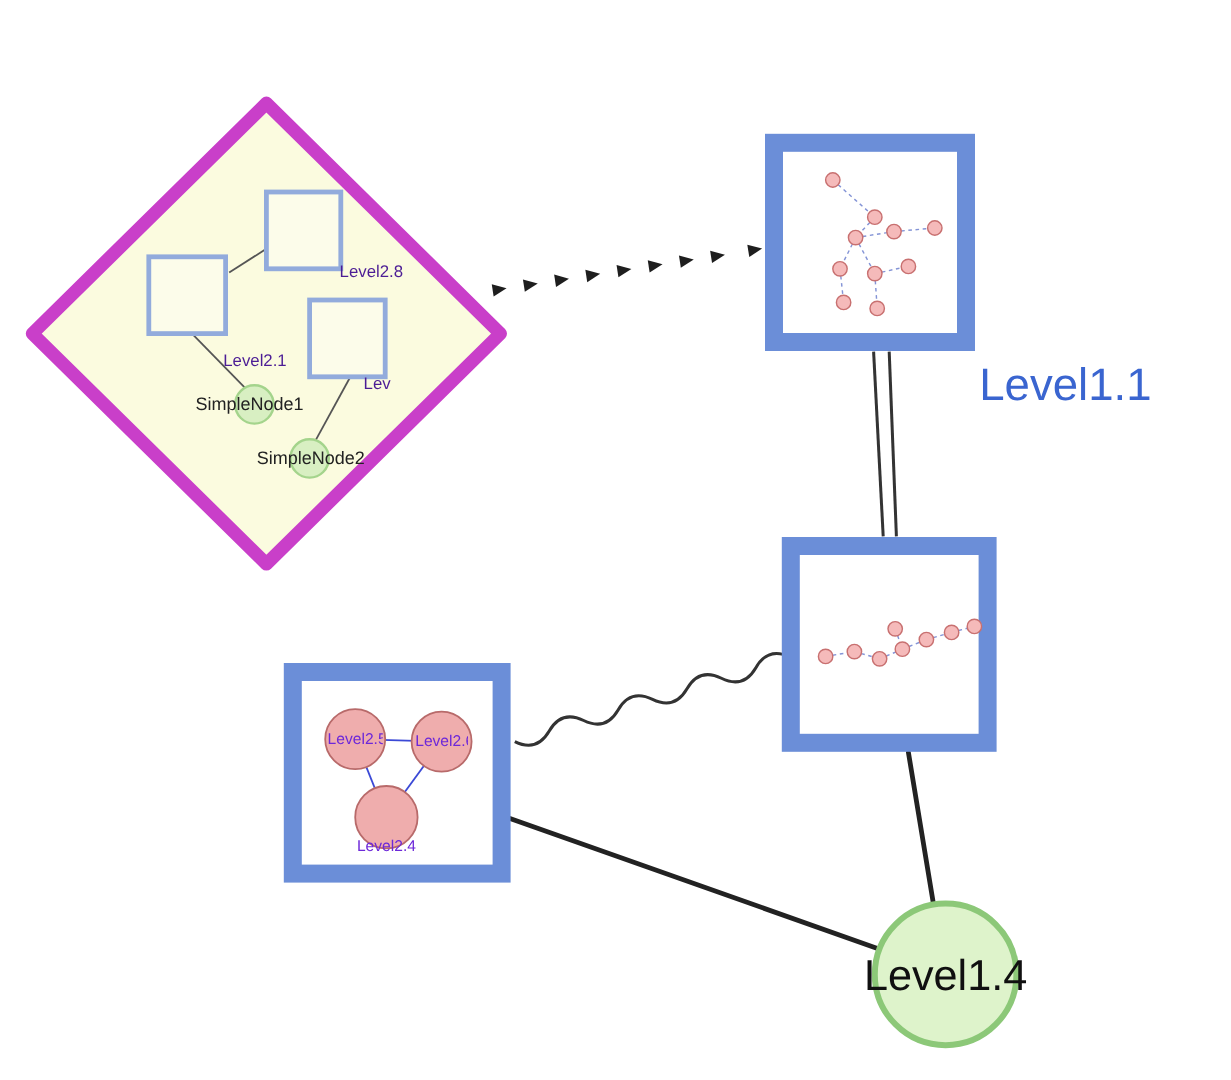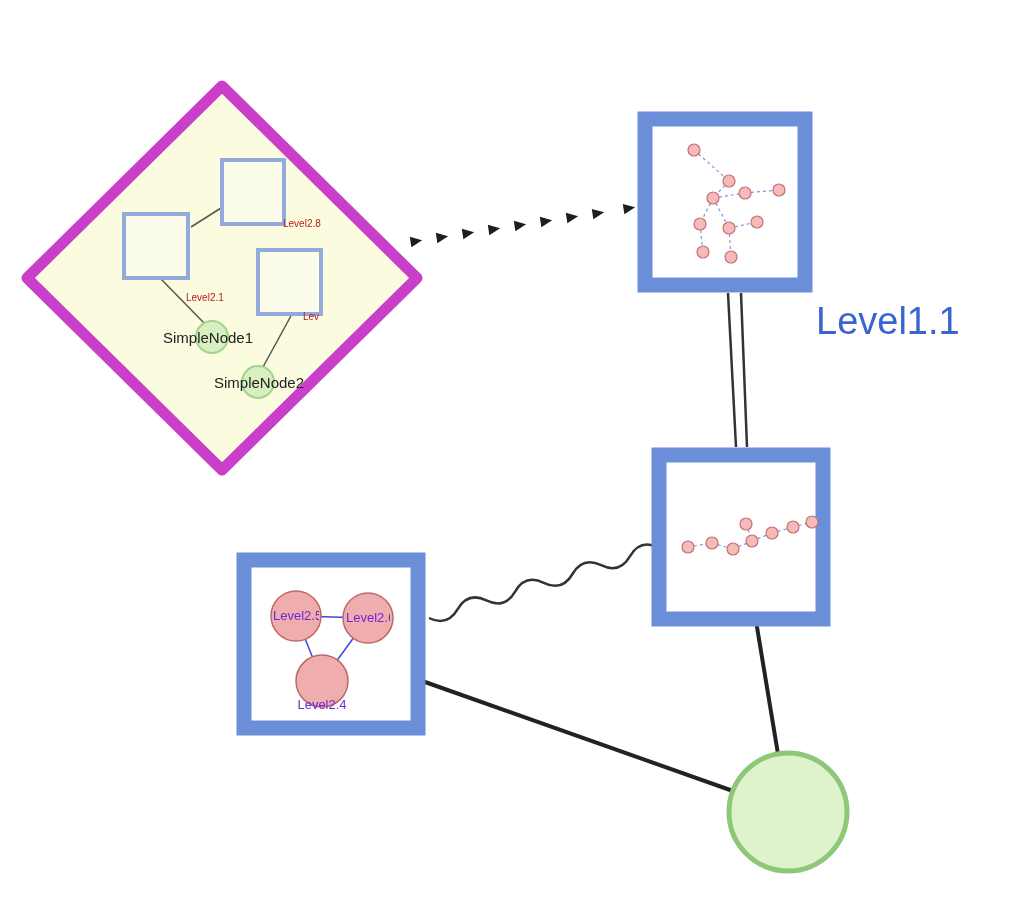--- a/index.html
+++ b/index.html
@@ -8,21 +8,21 @@
     width:1026px;height:900px;
     background:#ffffff;
     font-family:"Liberation Sans",sans-serif;
     overflow:hidden;
   }
   svg.layer{position:absolute;left:0;top:0;}
 
   
   .lbl{position:absolute;white-space:nowrap;}
   .lbl-big{font-size:38px;color:#3a65d0;}
-  .lbl-small{font-size:10px;color:#b91c1c;}
+  .lbl-small{font-size:14px;color:#4c1d95;}
   .lbl-node{font-size:15px;color:#222;transform:translate(-50%,-50%);}
   .lbl-dark{font-size:36px;color:#101010;transform:translate(-50%,-50%);}
   .circle-label{
     position:absolute;transform:translate(-50%,-50%);
     overflow:hidden;white-space:nowrap;text-align:center;
     font-size:13px;color:#6d28d9;height:16px;line-height:16px;
   }
 
   #label-level15{left:141px;top:36px;font-size:40px;}
   #label-level11{left:816px;top:300px;}
@@ -142,20 +142,21 @@
         <circle cx="733" cy="549" r="6" class="mini-node"></circle>
         <circle cx="746" cy="524" r="6" class="mini-node"></circle>
         <circle cx="752" cy="541" r="6" class="mini-node"></circle>
         <circle cx="772" cy="533" r="6" class="mini-node"></circle>
         <circle cx="793" cy="527" r="6" class="mini-node"></circle>
         <circle cx="812" cy="522" r="6" class="mini-node"></circle>
       </g>
   </svg>
 
   <div class="lbl lbl-big" id="label-level11">Level1.1</div>
+  <div class="lbl lbl-dark" id="label-level14">Level1.4</div>
 
   <div class="lbl lbl-small" id="label-level28">Level2.8</div>
   <div class="lbl lbl-small" id="label-level21">Level2.1</div>
   <div class="lbl lbl-small" id="label-lev">Lev</div>
 
   <div class="lbl lbl-node" id="label-simplenode1">SimpleNode1</div>
   <div class="lbl lbl-node" id="label-simplenode2">SimpleNode2</div>
 
   <div class="circle-label" id="label-level25">Level2.5</div>
   <div class="circle-label" id="label-level26">Level2.6</div>

